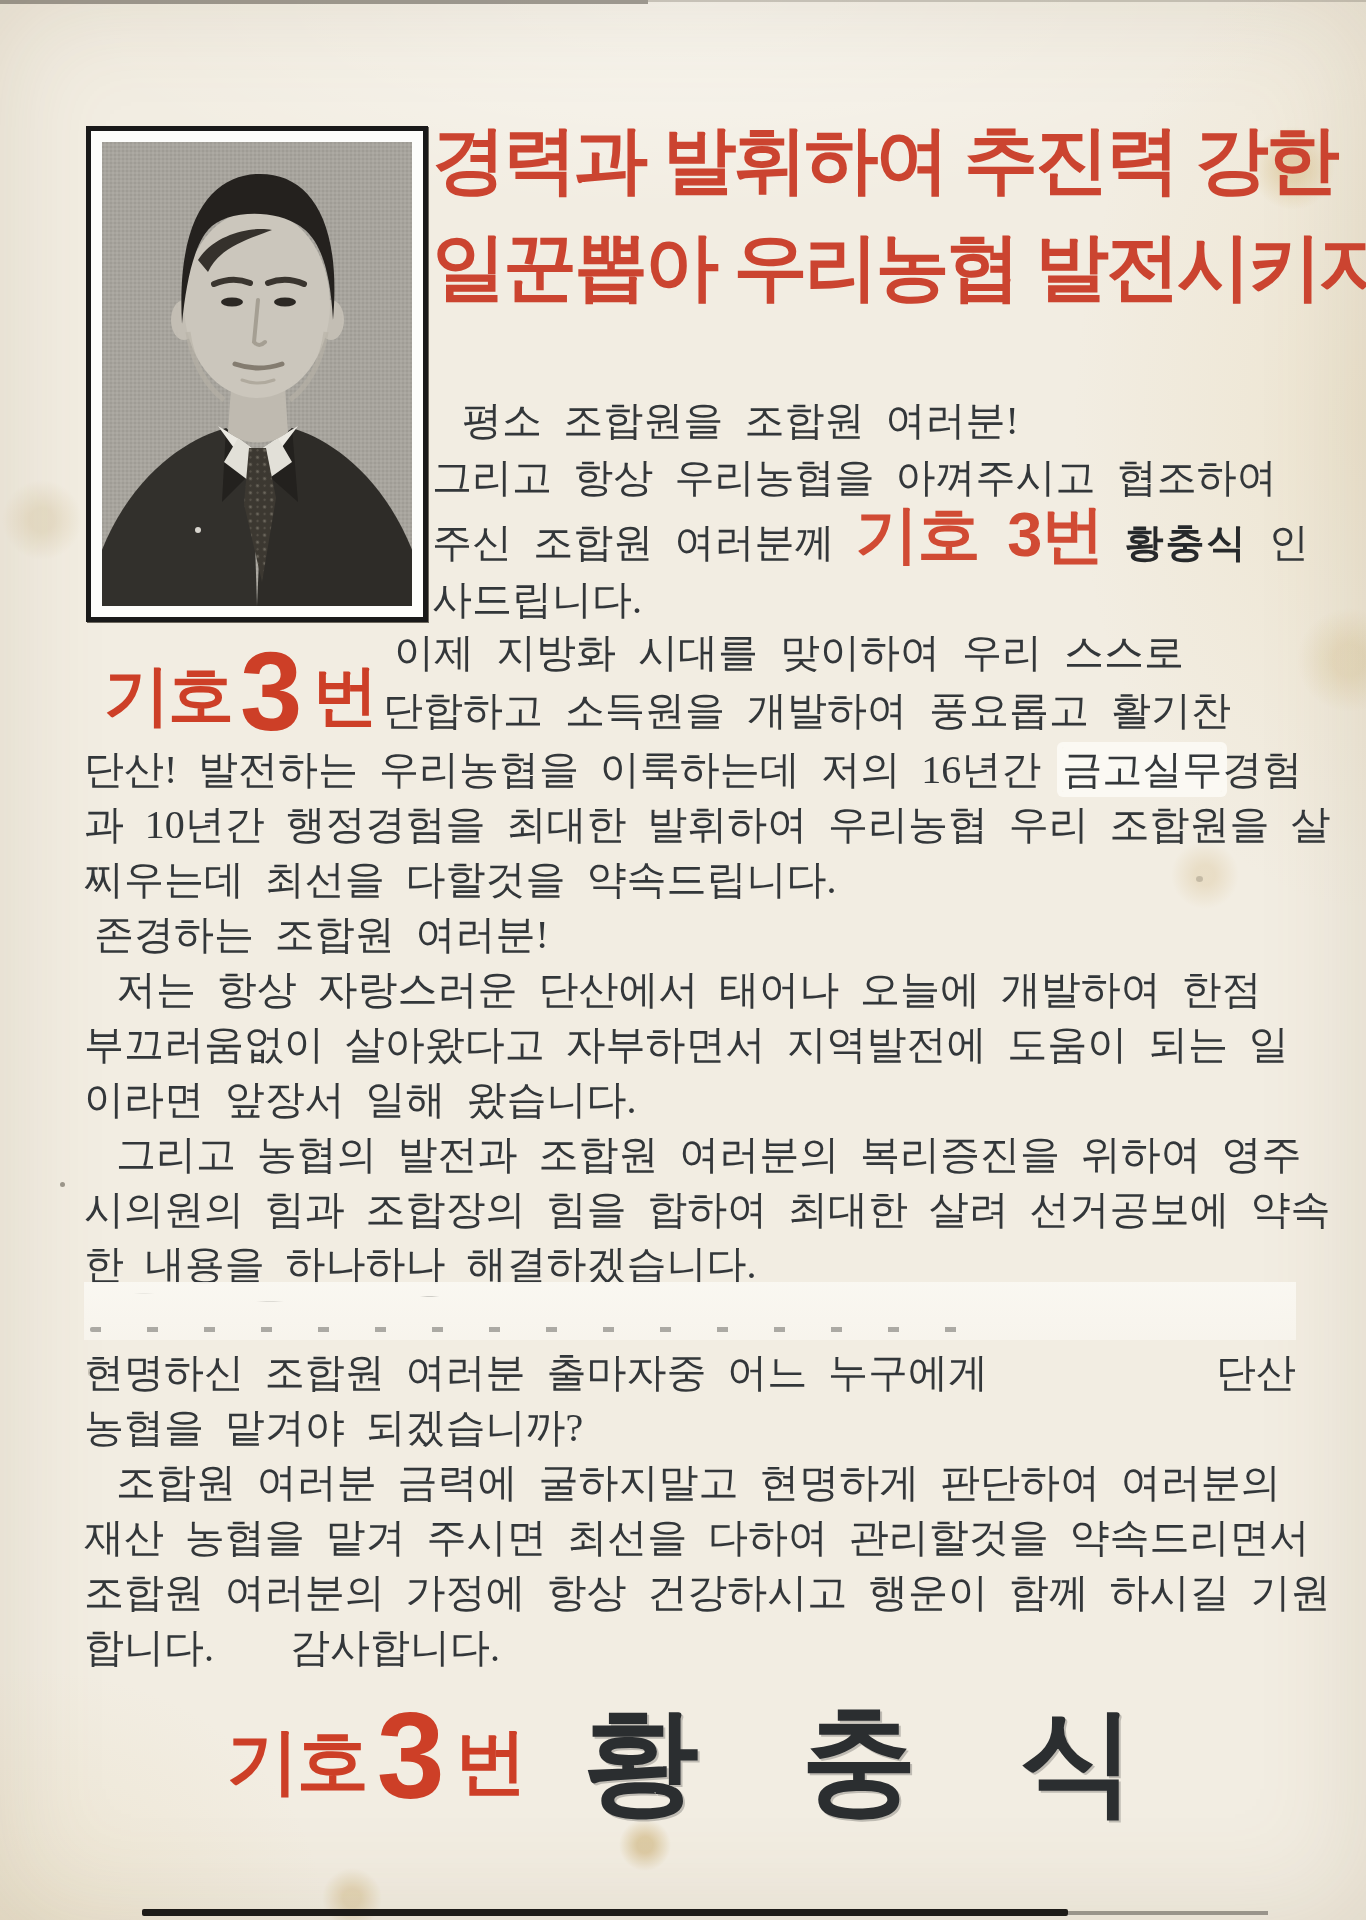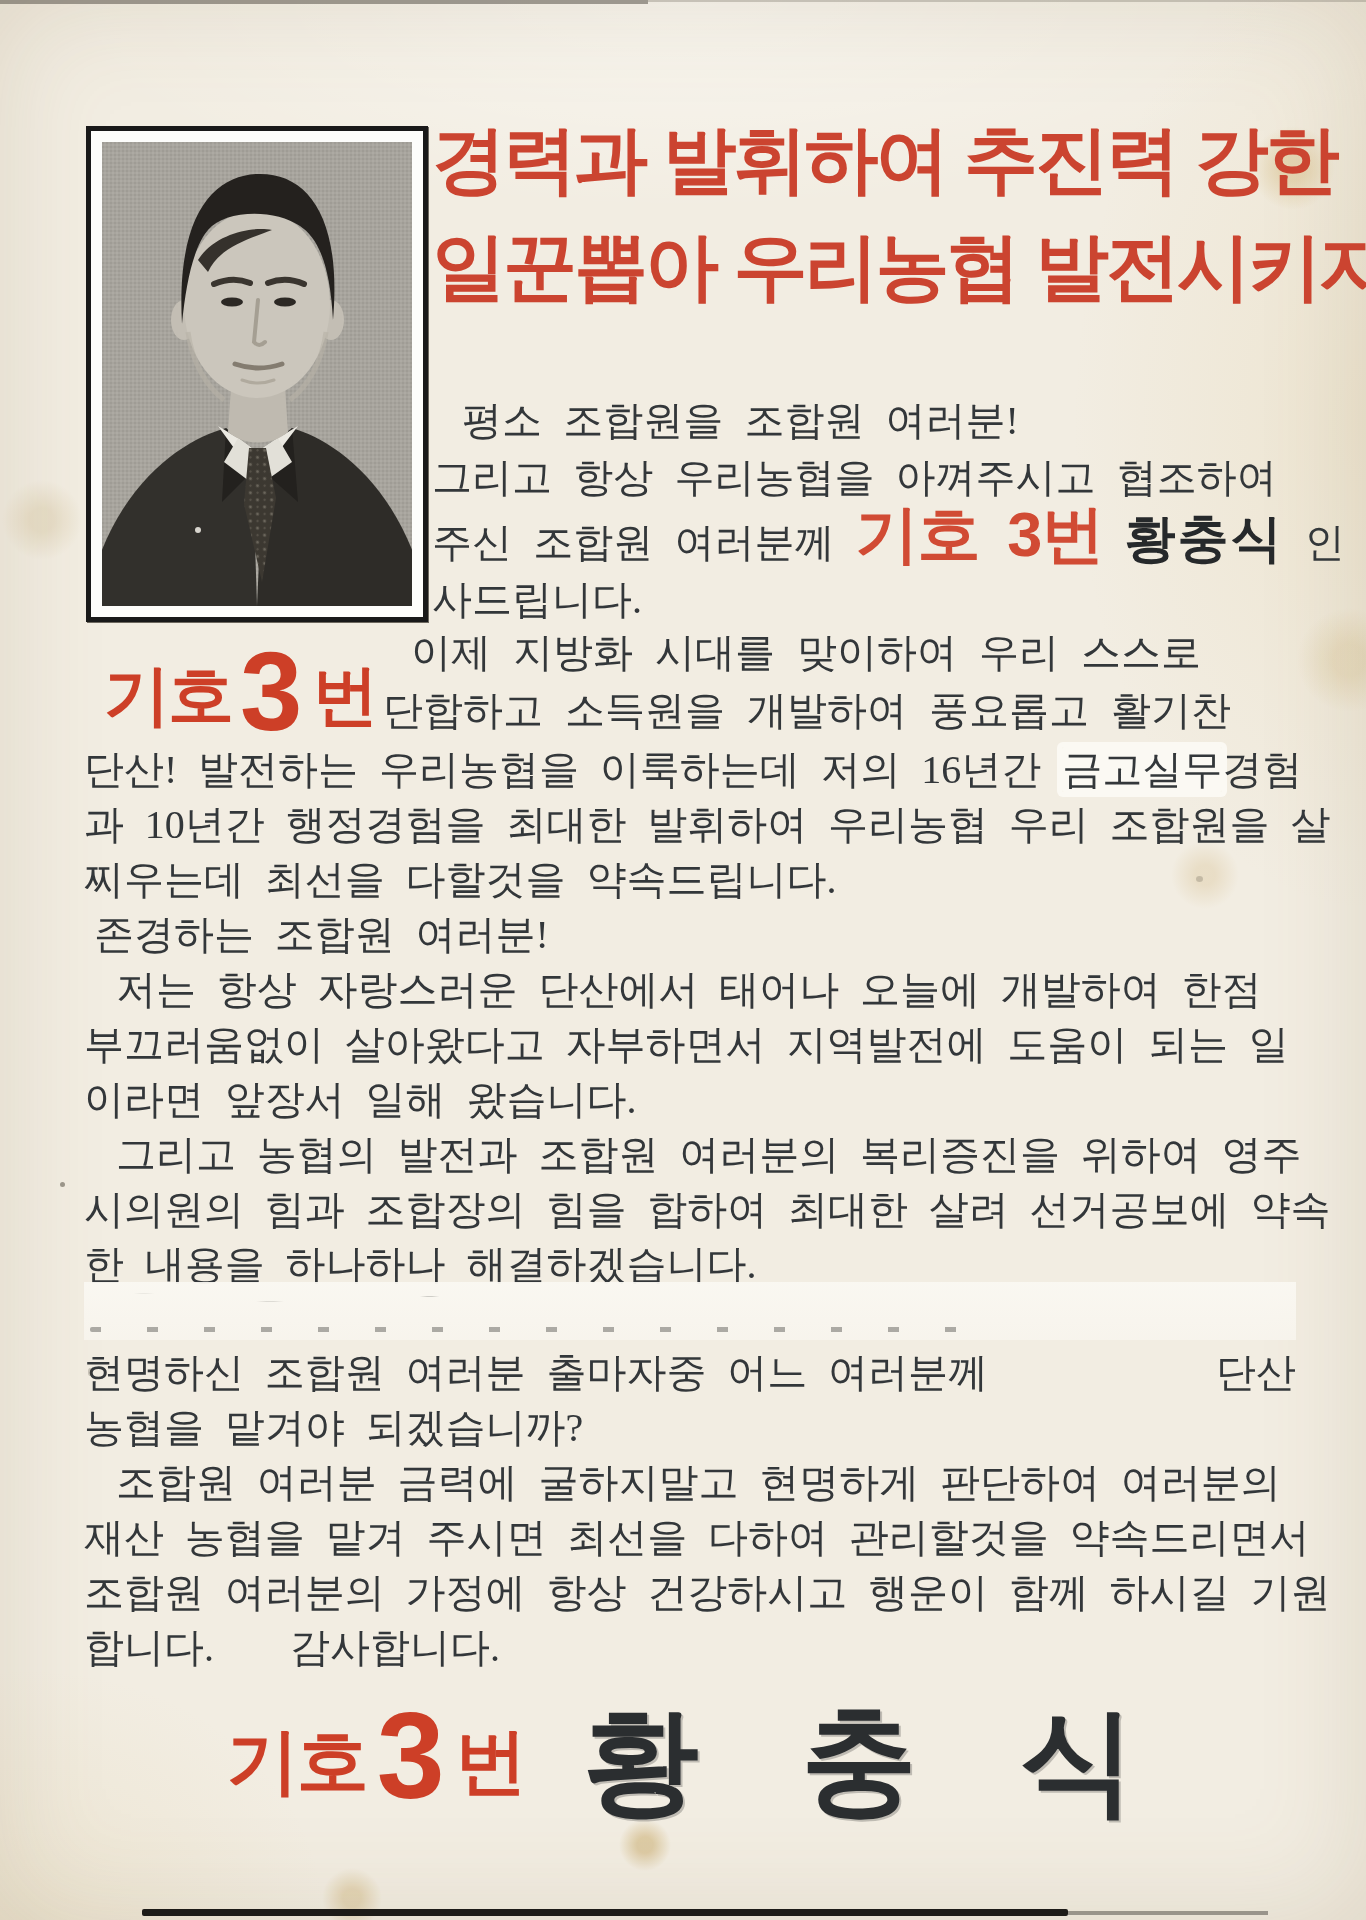--- a/index.html
+++ b/index.html
@@ -46,36 +46,36 @@
     position:absolute;left:432px;top:392px;width:915px;
     font-size:40px;line-height:57px;word-spacing:.28em;white-space:nowrap;
   }
   .greeting .ind{padding-left:30px;}
   .g-ballot{
     font-family:"Liberation Sans","DejaVu Sans",sans-serif;font-weight:700;
     color:#d14b34;font-size:63px;letter-spacing:-1px;
   }
   .g-name{
     font-family:"Liberation Sans","DejaVu Sans",sans-serif;font-weight:800;
-    color:#26292b;font-size:51px;letter-spacing:2px;
+    color:#26292b;font-size:39px;letter-spacing:2px;
   }
 
   
   .badge{
     position:absolute;left:104px;top:636px;width:280px;height:120px;
     display:flex;align-items:center;justify-content:flex-start;
     font-family:"Liberation Sans","DejaVu Sans",sans-serif;font-weight:900;color:#cd3f27;
   }
   .badge .b-sm{font-size:66px;letter-spacing:-2px;}
   .badge .b-num{font-size:112px;line-height:100px;margin:0 10px 0 8px;transform:translateY(-4px);}
 
   .beside1,.beside2{
     position:absolute;font-size:40px;line-height:50px;word-spacing:.30em;white-space:nowrap;color:#33373a;
   }
-  .beside1{left:411px;top:628px;text-align:right;}
+  .beside1{left:394px;top:628px;text-align:right;}
   .beside2{left:383px;top:686px;}
 
   
   .main-col{
     position:absolute;left:84px;top:742px;width:1212px;
     font-size:40px;line-height:55px;word-spacing:.27em;white-space:nowrap;
   }
   .main-col .ind1{padding-left:32px;}
   .main-col .inds{padding-left:10px;}
   .boxed{background:#fbf9f3;box-shadow:0 0 0 5px #fbf9f3;border-radius:2px;}
@@ -222,21 +222,21 @@
     <div>한 내용을 하나하나 해결하겠습니다.</div>
   </div>
 
   <div class="erased">
     <div class="smudge"></div>
     <div class="dash-row"></div>
   </div>
 
   <div class="q-block">
     <div class="q-row">
-      <span>현명하신 조합원 여러분 출마자중 어느 여러분께</span>
+      <span>현명하신 조합원 여러분 출마자중 어느 누구에게</span>
       <span>단산</span>
     </div>
     <div>농협을 맡겨야 되겠습니까?</div>
   </div>
 
   <div class="closing-col">
     <div class="ind1">조합원 여러분 금력에 굴하지말고 현명하게 판단하여 여러분의</div>
     <div>재산 농협을 맡겨 주시면 최선을 다하여 관리할것을 약속드리면서</div>
     <div>조합원 여러분의 가정에 항상 건강하시고 행운이 함께 하시길 기원</div>
     <div><span>합니다.</span><span class="gap-wide"></span><span>감사합니다.</span></div>

